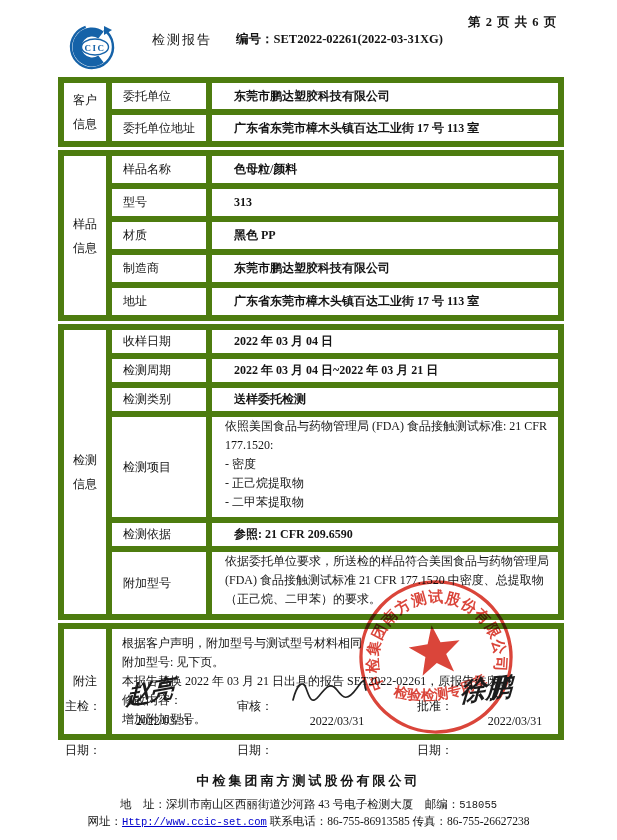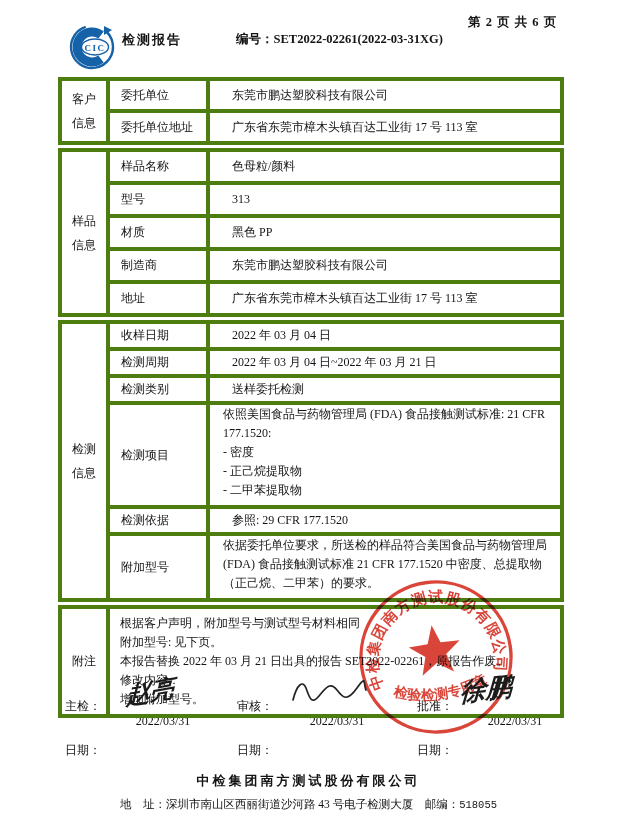--- a/index.html
+++ b/index.html
@@ -3,31 +3,31 @@
 <meta charset="utf-8">
 <style>
   html,body { margin:0; padding:0; }
   body {
     width:617px; height:840px; position:relative; background:#ffffff;
     font-family:"Liberation Serif","DejaVu Serif",serif; color:#141414;
     overflow:hidden;
   }
   
   .hdr-logo { position:absolute; left:60px; top:21px; }
-  .hdr-title { position:absolute; left:122px; top:31px; font-size:13px; font-weight:bold; letter-spacing:2px; }
+  .hdr-title { position:absolute; left:152px; top:31px; font-size:13px; font-weight:normal; letter-spacing:2px; }
   .hdr-no { position:absolute; left:236px; top:31px; font-size:12.5px; font-weight:bold; }
   .hdr-page { position:absolute; left:468px; top:14px; font-size:12.5px; font-weight:bold; letter-spacing:1px; }
   
   .tables { position:absolute; left:58px; top:77px; width:506px; display:flex; flex-direction:column; gap:3px; z-index:1; }
   table { border-collapse:collapse; width:506px; table-layout:fixed; }
-  td { border:4px solid #4d7c0f; font-size:12px; vertical-align:middle; padding:3px 4px; word-break:break-word; }
+  td { border:6px solid #4d7c0f; font-size:12px; vertical-align:middle; padding:3px 4px; word-break:break-word; }
   td.group { text-align:center; padding:2px 0; }
   td.group div { line-height:24px; }
   td.lbl { padding-left:11px;margin-left:20px; }
-  td.val { padding-left:22px; }
+  td.val { padding-left:22px;font-weight:bold; }
   tr.h32 { height:32px; }
   tr.h33 { height:33px; }
   tr.h26 { height:26px; }
   .cell-line { line-height:19px; }
   td.multival { padding:0 6px 5px 13px; line-height:19px; }
   td.noteval { padding:5px 6px 5px 10px; }
   
   .sig-label { position:absolute; font-size:12px; z-index:6; }
   .sig-name { position:absolute; z-index:6; font-style:italic; font-weight:bold; color:#1b1b1b; }
   .sig1 { left:126px; top:676px; font-size:24px; transform:rotate(-10deg) skewX(-12deg); }
@@ -148,21 +148,21 @@
       <td class="lbl">检测项目</td>
       <td class="multival">
         <div class="cell-line">依照美国食品与药物管理局 (FDA) 食品接触测试标准: 21 CFR 177.1520:</div>
         <div class="cell-line">- 密度</div>
         <div class="cell-line">- 正己烷提取物</div>
         <div class="cell-line">- 二甲苯提取物</div>
       </td>
     </tr>
     <tr class="h26">
       <td class="lbl">检测依据</td>
-      <td class="val">参照: 29 CFR 177.1520</td>
+      <td class="val">参照: 21 CFR 209.6590</td>
     </tr>
     <tr>
       <td class="lbl">附加型号</td>
       <td class="multival">依据委托单位要求，所送检的样品符合美国食品与药物管理局 (FDA) 食品接触测试标准 21 CFR 177.1520 中密度、总提取物（正己烷、二甲苯）的要求。</td>
     </tr>
   </tbody>
     </table>
 
   <table>
     <colgroup>
@@ -215,13 +215,16 @@
 <div class="date-label" style="left:237px;">日期：</div>
 <div class="date-value" style="left:292px;">2022/03/31</div>
 <div class="date-label" style="left:417px;">日期：</div>
 <div class="date-value" style="left:470px;">2022/03/31</div>
 
 <div class="footer">
   <div class="f-company">中检集团南方测试股份有限公司</div>
   <div class="f-line">
     <span>地　址：</span><span>深圳市南山区西丽街道沙河路 43 号电子检测大厦</span><span>　邮编：</span><span class="mono">518055</span>
   </div>
+  <div class="f-line">
+    <span>网址：</span><span class="mono url">Http://www.ccic-set.com</span><span> 联系电话：</span><span>86-755-86913585</span><span> 传真：</span><span>86-755-26627238</span>
+  </div>
 </div>
 
 </body></html>

